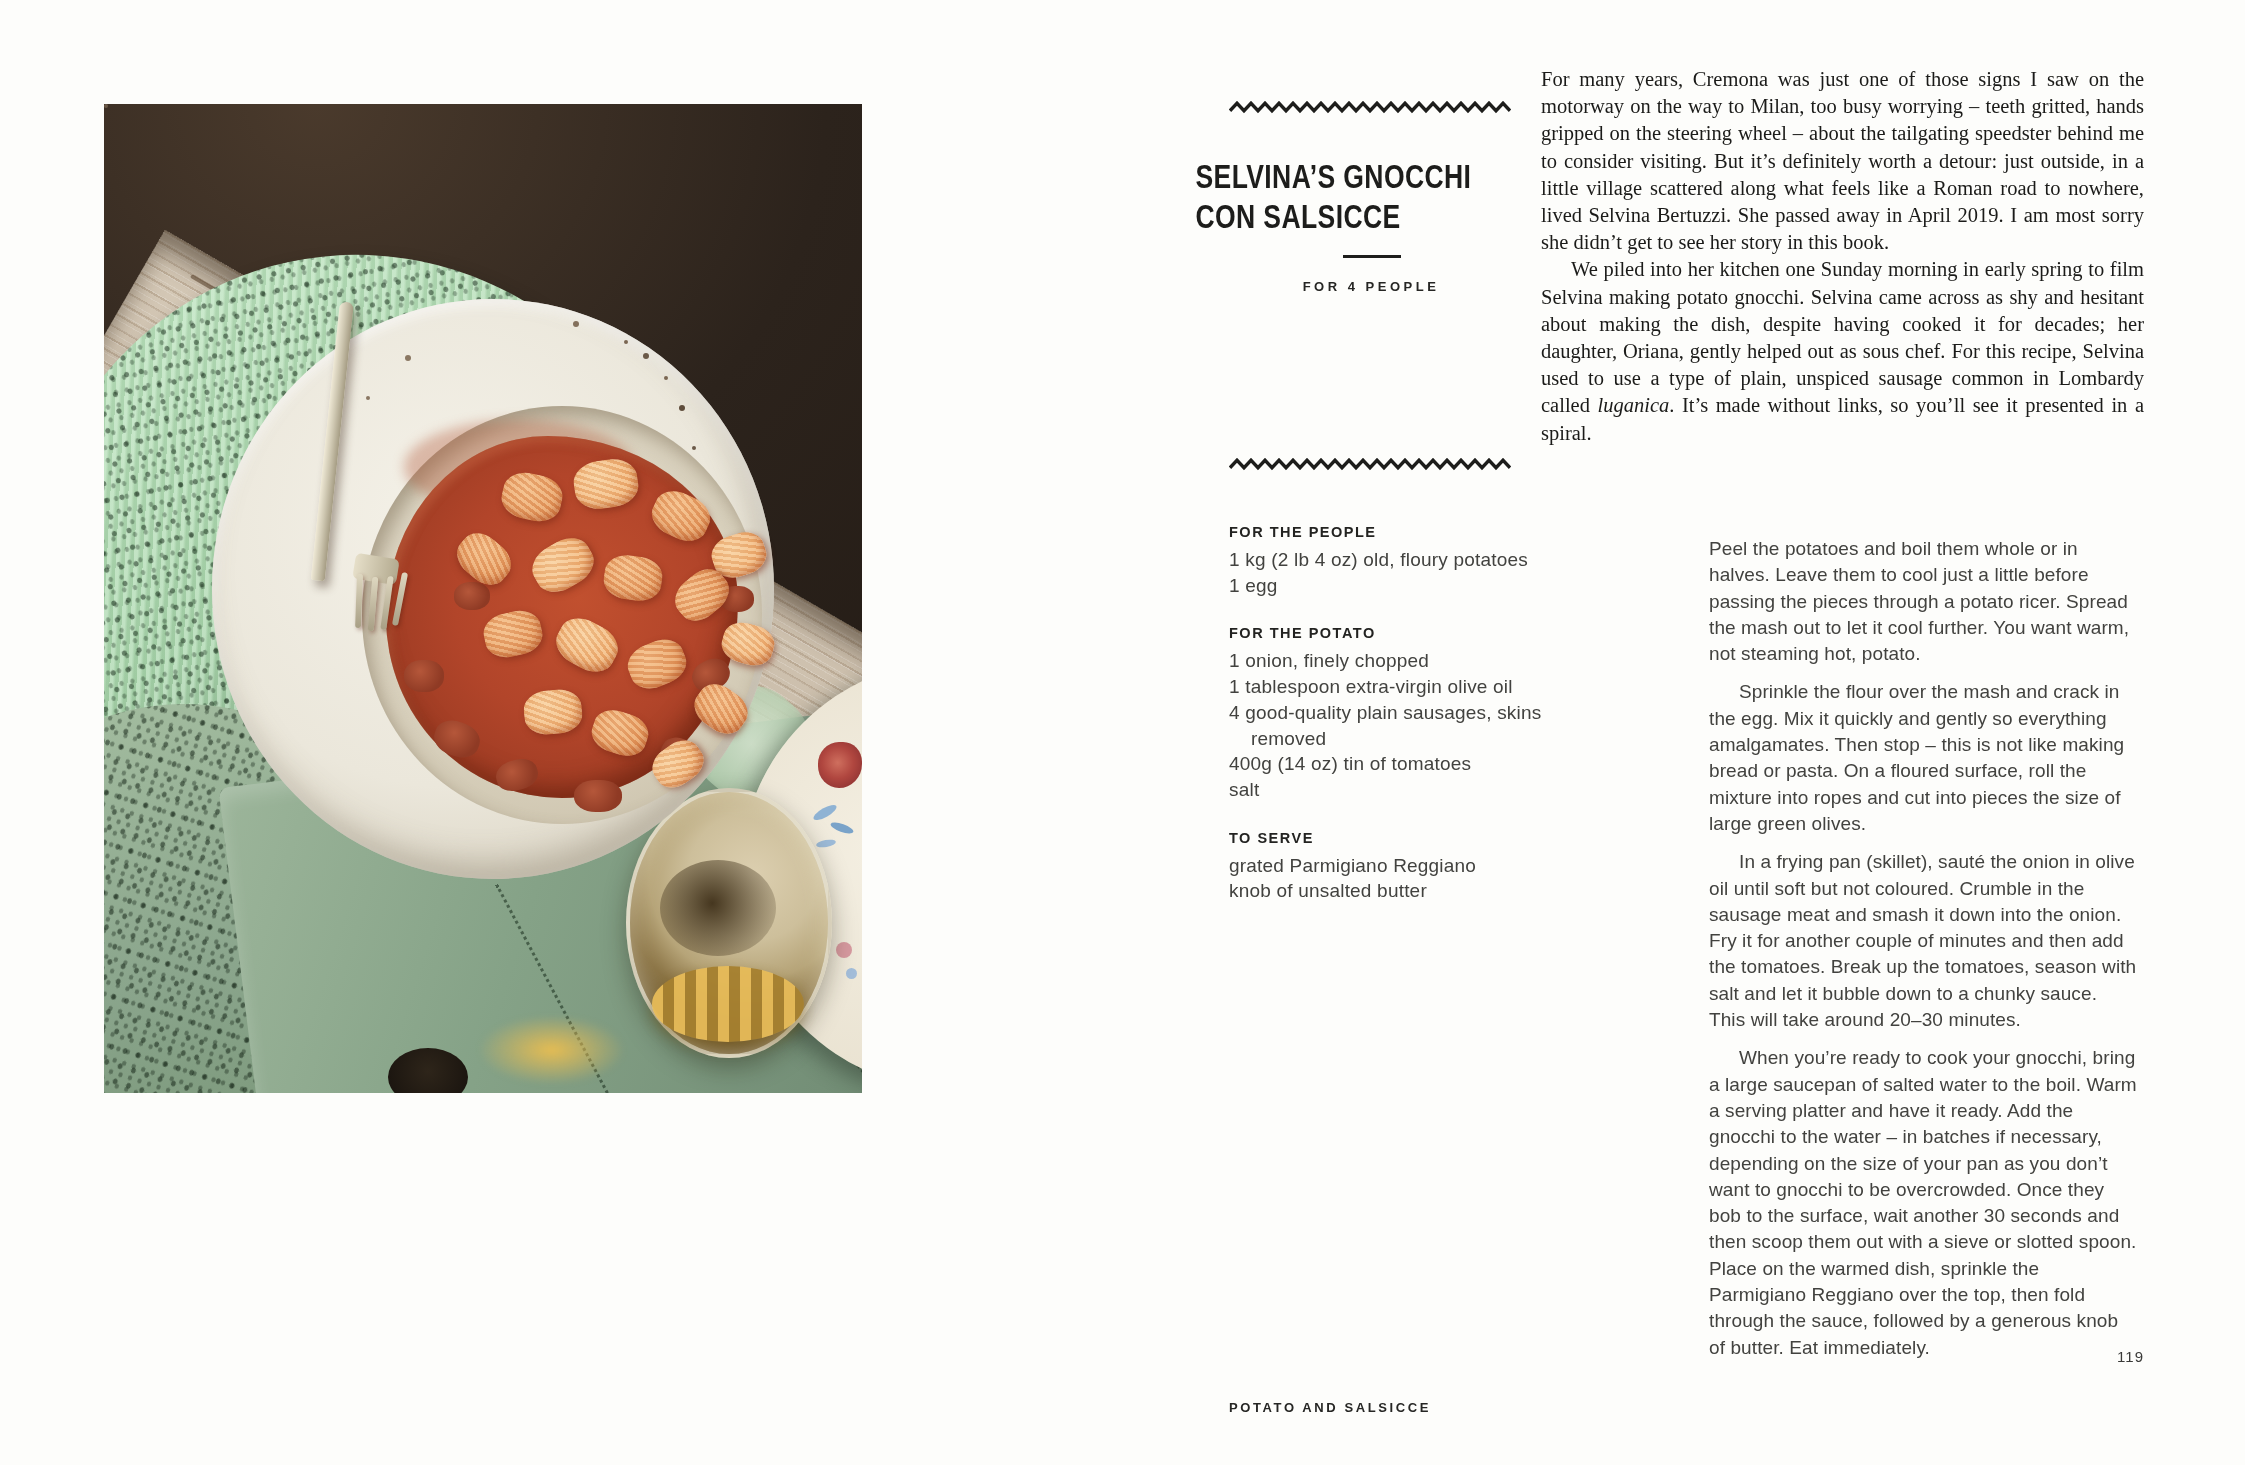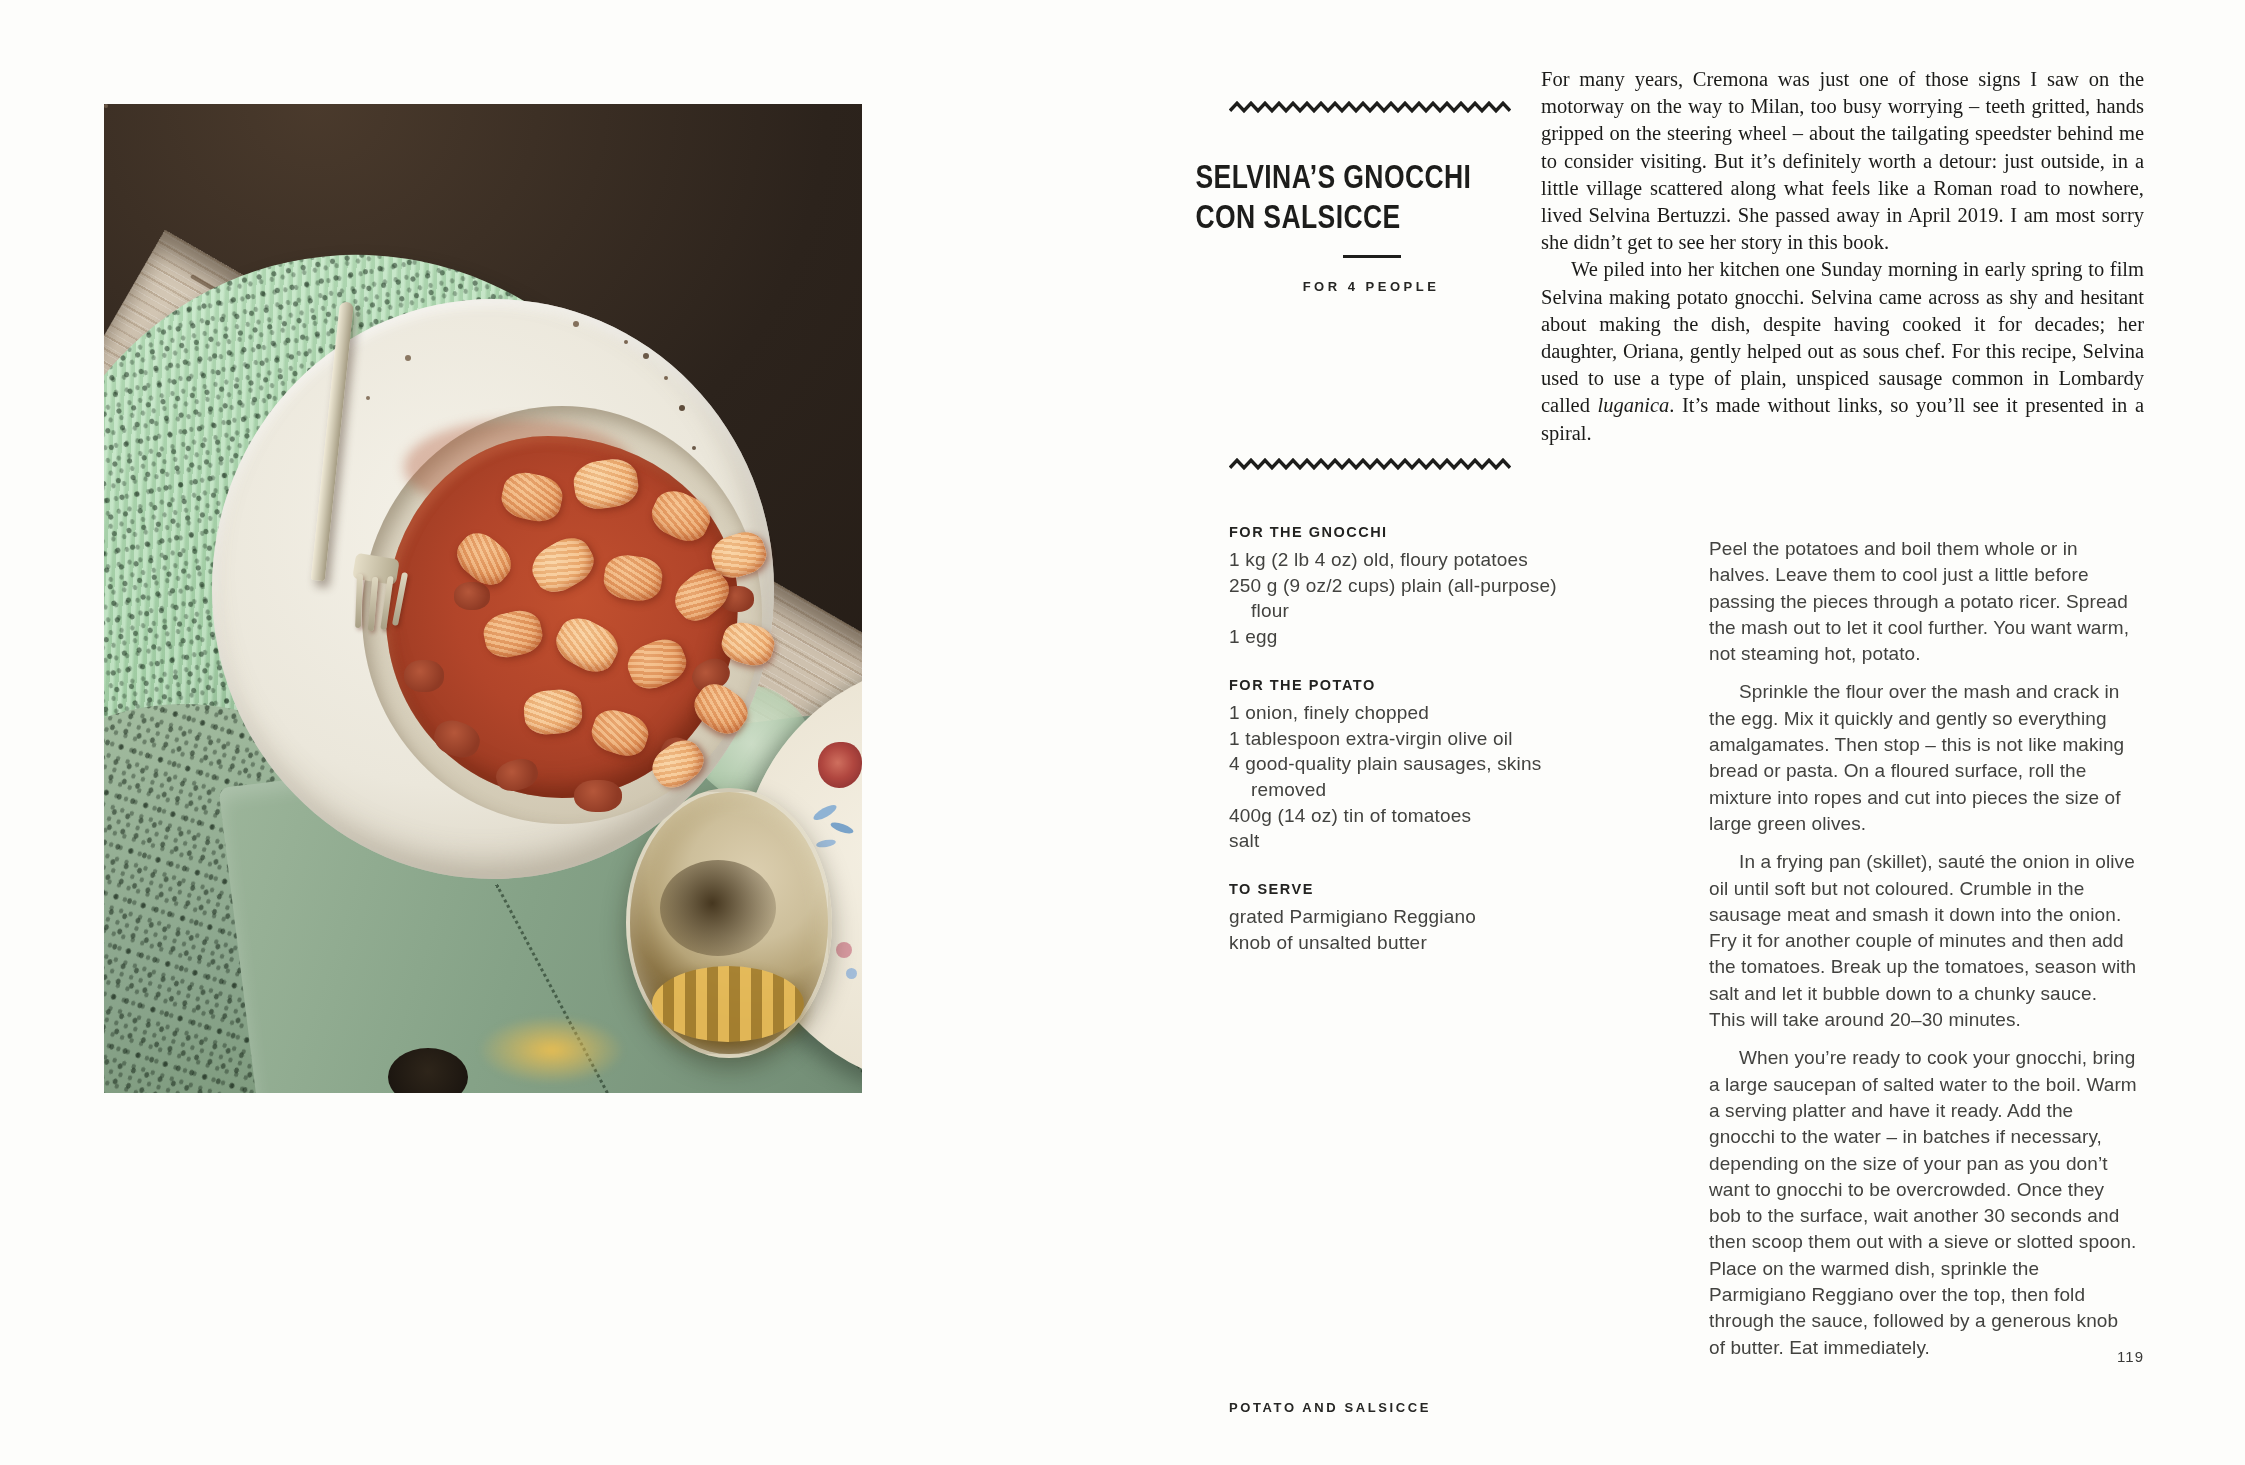--- a/index.html
+++ b/index.html
@@ -283,25 +283,24 @@
     <path d="M1 11 l7 -7 l7 7 l7 -7 l7 7 l7 -7 l7 7 l7 -7 l7 7 l7 -7 l7 7 l7 -7 l7 7 l7 -7 l7 7 l7 -7 l7 7 l7 -7 l7 7 l7 -7 l7 7 l7 -7 l7 7 l7 -7 l7 7 l7 -7 l7 7 l7 -7 l7 7 l7 -7 l7 7 l7 -7 l7 7 l7 -7 l7 7 l7 -7 l7 7 l7 -7 l7 7 l7 -7 l7 7" fill="none" stroke="#1d1d1b" stroke-width="3.4"></path>
   </svg>
 
   <div class="intro">
     <p>For many years, Cremona was just one of those signs I saw on the motorway on the way to Milan, too busy worrying – teeth gritted, hands gripped on the steering wheel – about the tailgating speedster behind me to consider visiting. But it’s definitely worth a detour: just outside, in a little village scattered along what feels like a Roman road to nowhere, lived Selvina Bertuzzi. She passed away in April 2019. I am most sorry she didn’t get to see her story in this book.</p>
     <p><span>We piled into her kitchen one Sunday morning in early spring to film Selvina making potato gnocchi. Selvina came across as shy and hesitant about making the dish, despite having cooked it for decades; her daughter, Oriana, gently helped out as sous chef. For this recipe, Selvina used to use a type of plain, unspiced sausage common in Lombardy called </span><span class="ital">luganica</span><span>. It’s made without links, so you’ll see it presented in a spiral.</span></p>
   </div>
 
   <div class="ingredients">
     <div class="ing-section">
-      <div class="ing-head">FOR THE GNOCCHI</div>
+      <div class="ing-head">FOR THE PEOPLE</div>
       <ul class="ing-list">
 
       <li>1 kg (2 lb 4 oz) old, floury potatoes</li>
-          <li>250 g (9 oz/2 cups) plain (all-purpose) flour</li>
           <li>1 egg</li>
         </ul>
     </div>
     <div class="ing-section">
       <div class="ing-head">FOR THE POTATO</div>
       <ul class="ing-list">
 
       <li>1 onion, finely chopped</li>
           <li>1 tablespoon extra-virgin olive oil</li>
           <li>4 good-quality plain sausages, skins removed</li>

